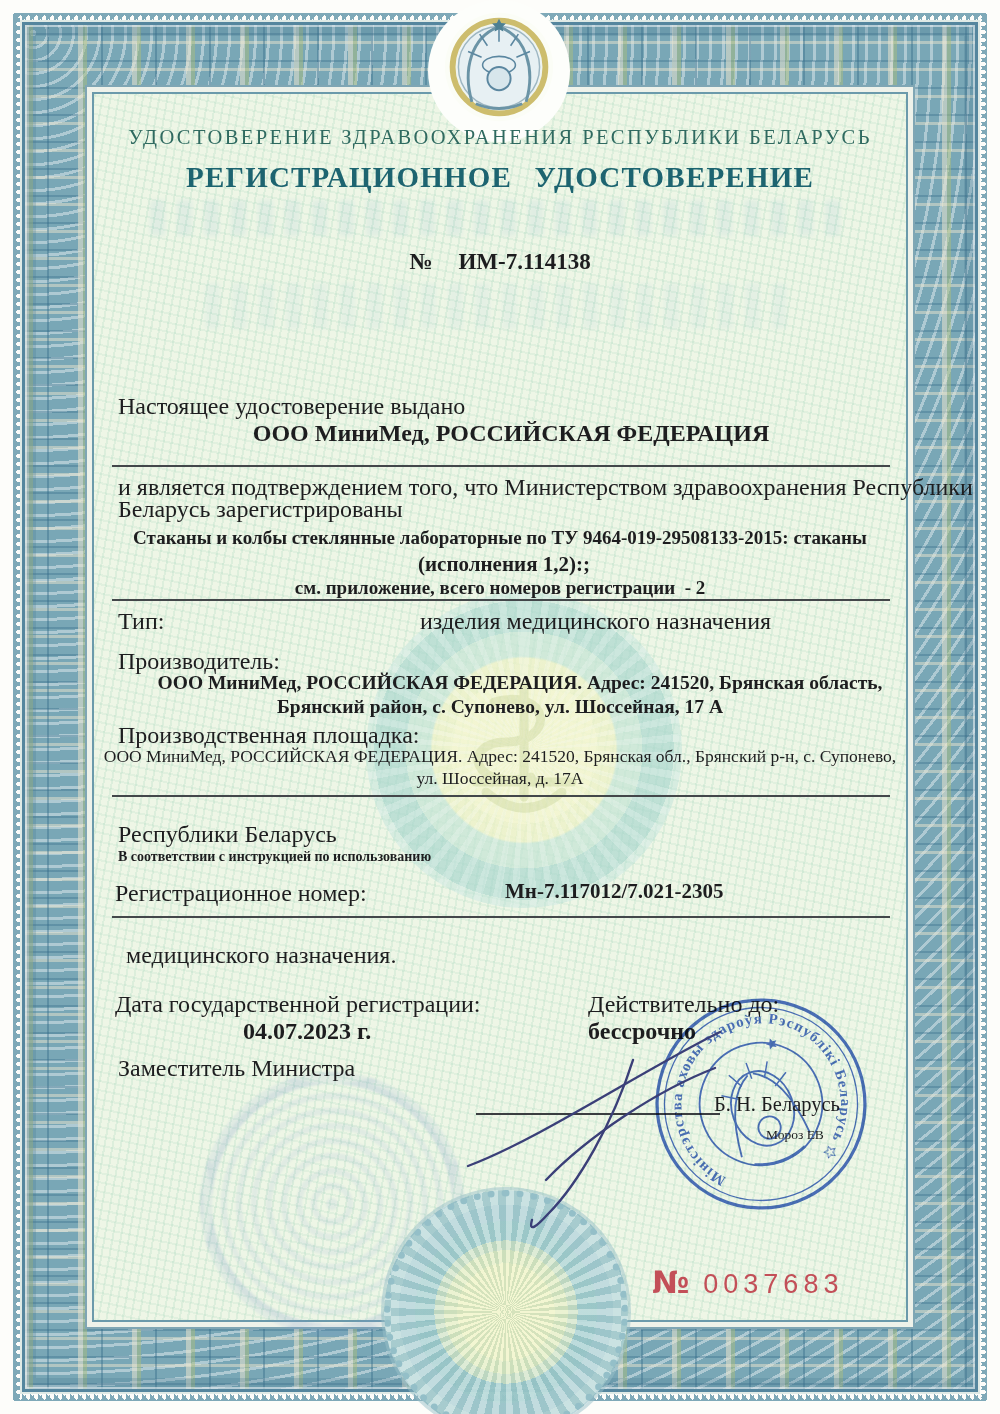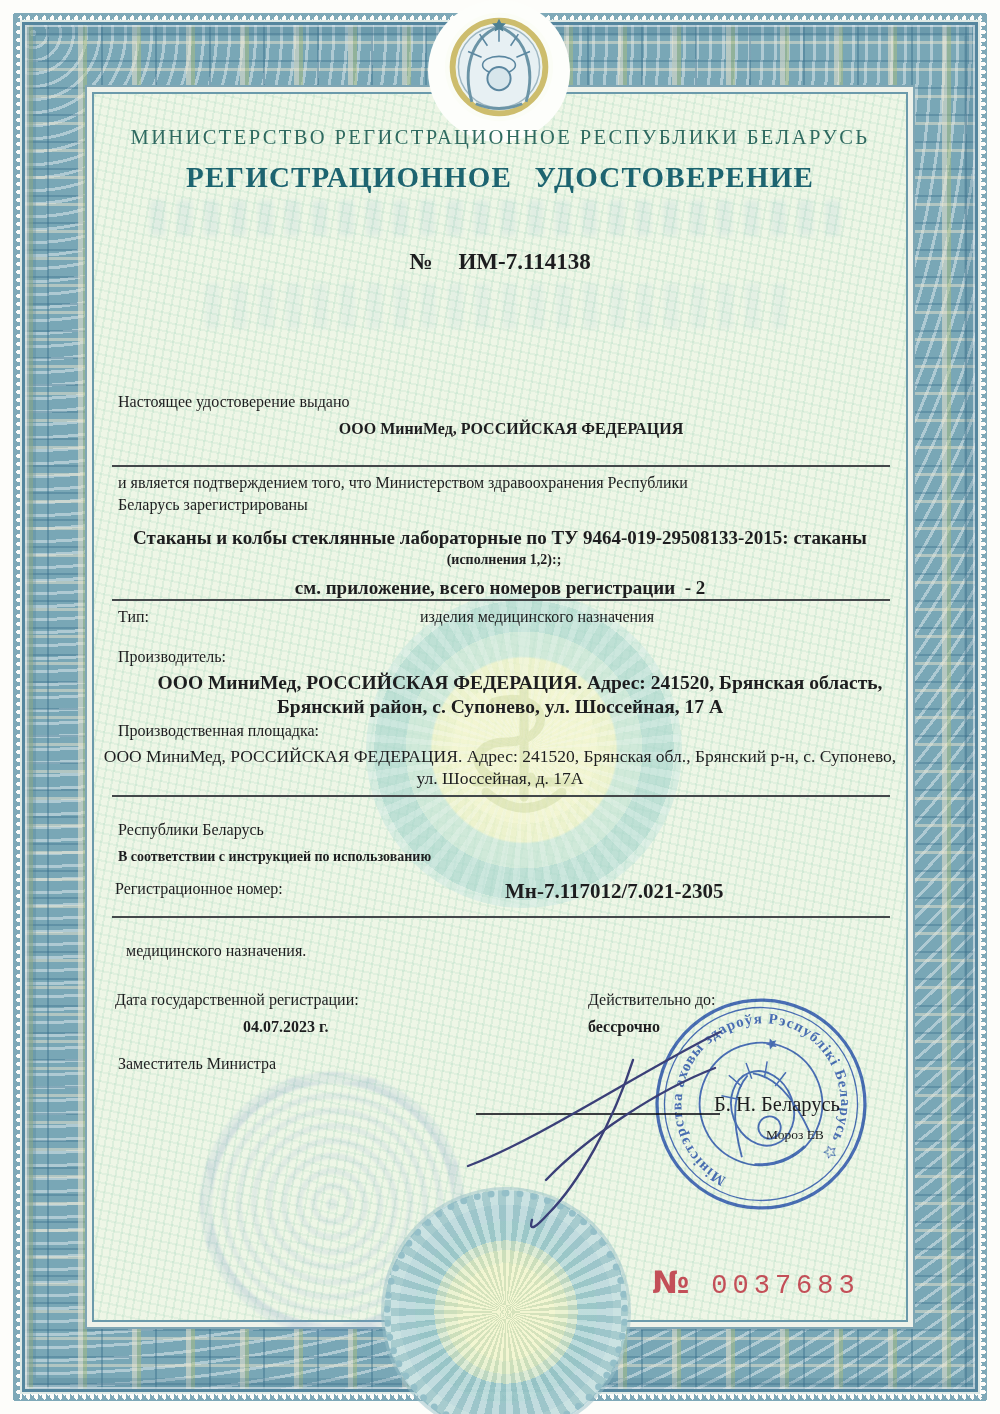--- a/index.html
+++ b/index.html
@@ -79,35 +79,35 @@
         rgba(160,205,205,.95) 44% 56%, #a7cdd1 56% 66%, #b3d5d6 66% 74%,
         #a0c7cd 74% 84%, #98c0c8 84% 100%);
     box-shadow:0 0 0 3px rgba(152,192,200,.5);}
 
   
   .ministry{top:126px;font-size:20.5px;letter-spacing:2.4px;color:var(--ministry_green,#2f6a60);z-index:5;}
   .doc-title{top:161px;font-size:29px;font-weight:bold;letter-spacing:1.2px;word-spacing:14px;
              color:var(--title_teal,#1d6470);z-index:5;}
   .doc-number{top:249px;font-size:23px;font-weight:bold;z-index:5;text-align:center;}
   .doc-number .gap{display:inline-block;width:26px;}
-  .body-text{font-size:16px;z-index:5;}
+  .body-text{font-size:24px;z-index:5;}
   .b{font-weight:bold;}
   .rule{height:0;border-top:2px solid #43474a;z-index:5;left:112px;width:778px;}
   .small{font-size:17.5px;}
 
   
   .stamp{left:645px;top:988px;width:232px;height:232px;z-index:6;
          transform:rotate(-20deg);opacity:.9;mix-blend-mode:multiply;}
   .sign-line{left:476px;top:1113px;width:244px;height:0;border-top:2px solid #3a3d40;z-index:5;}
   .sign-strokes{left:428px;top:998px;width:310px;height:250px;z-index:8;}
   .signatory-name{left:714px;top:1093px;font-size:20.5px;z-index:7;}
   .stamp-note{left:766px;top:1127px;font-size:13.5px;z-index:7;}
   .serial{left:652px;top:1264px;z-index:5;color:var(--serial_red,#c34f58);display:flex;align-items:baseline;}
   .serial .no{font-size:31px;font-weight:bold;margin-right:14px;font-family:"DejaVu Sans",sans-serif;}
-  .serial .digits{font-size:27px;letter-spacing:5px;font-family:Liberation Mono, monospace;margin-left:8px;}
+  .serial .digits{font-size:27px;letter-spacing:5px;font-family:Liberation Sans, sans-serif;}
 </style>
 </head>
 <body>
 
 <div class="page">
 
   <div class="border-band"></div>
   <div class="abs zz zz-top"></div>
   <div class="abs zz zz-bottom"></div>
   <div class="abs zz zz-left"></div>
@@ -139,33 +139,33 @@
       <path d="M36,98 Q60,108 84,98"></path>
     </g>
     <g stroke="#5b87a0" stroke-width="1.6" fill="none">
       <path d="M60,34 L60,20 M48,38 L40,26 M72,38 L80,26 M42,50 L28,44 M78,50 L92,44"></path>
       <ellipse cx="60" cy="58" rx="17" ry="9"></ellipse>
     </g>
     <circle cx="60" cy="72" r="12" fill="#d7e6ec" stroke="#5b87a0" stroke-width="2"></circle>
     <path d="M60,10 l2.2,4.6 5,.5 -3.7,3.4 1,4.9 -4.5,-2.5 -4.5,2.5 1,-4.9 -3.7,-3.4 5,-.5 z" fill="#4c7f92"></path>
   </svg>
 
-  <div class="abs center t ministry">МИНИСТЕРСТВО РЕГИСТРАЦИОННОЕ РЕСПУБЛИКИ БЕЛАРУСЬ</div>
+  <div class="abs center t ministry">УДОСТОВЕРЕНИЕ ЗДРАВООХРАНЕНИЯ РЕСПУБЛИКИ БЕЛАРУСЬ</div>
   <div class="abs center t doc-title">РЕГИСТРАЦИОННОЕ УДОСТОВЕРЕНИЕ</div>
   <div class="abs center doc-number"><span class="t">№</span><span class="gap"></span><span class="t">ИМ-7.114138</span></div>
 
   <div class="abs t body-text" style="left:118px;top:393px;">Настоящее удостоверение выдано</div>
   <div class="abs center t body-text b" style="top:420px;margin-left:22px;">ООО МиниМед, РОССИЙСКАЯ ФЕДЕРАЦИЯ</div>
   <div class="abs rule" style="top:465px;"></div>
 
   <div class="abs t body-text" style="left:118px;top:474px;">и является подтверждением того, что Министерством здравоохранения Республики</div>
   <div class="abs t body-text" style="left:118px;top:496px;">Беларусь зарегистрированы</div>
 
   <div class="abs center t body-text b" style="top:527px;font-size:19px;">Стаканы и колбы стеклянные лабораторные по ТУ 9464-019-29508133-2015: стаканы</div>
-  <div class="abs center t body-text b" style="top:552px;font-size:14px;margin-left:8px;">(исполнения 1,2):;</div>
+  <div class="abs center t body-text b" style="top:552px;font-size:21px;margin-left:8px;">(исполнения 1,2):;</div>
   <div class="abs center t body-text b" style="top:577px;font-size:19px;">см. приложение, всего номеров регистрации  - 2</div>
   <div class="abs rule" style="top:599px;"></div>
 
   <div class="abs t body-text" style="left:118px;top:608px;">Тип:</div>
   <div class="abs t body-text" style="left:420px;top:608px;">изделия медицинского назначения</div>
 
   <div class="abs t body-text" style="left:118px;top:648px;">Производитель:</div>
   <div class="abs center t body-text b" style="top:672px;font-size:19.5px;padding-left:40px;">ООО МиниМед, РОССИЙСКАЯ ФЕДЕРАЦИЯ. Адрес: 241520, Брянская область,</div>
   <div class="abs center t body-text b" style="top:696px;font-size:19.5px;">Брянский район, с. Супонево, ул. Шоссейная, 17 А</div>
 

